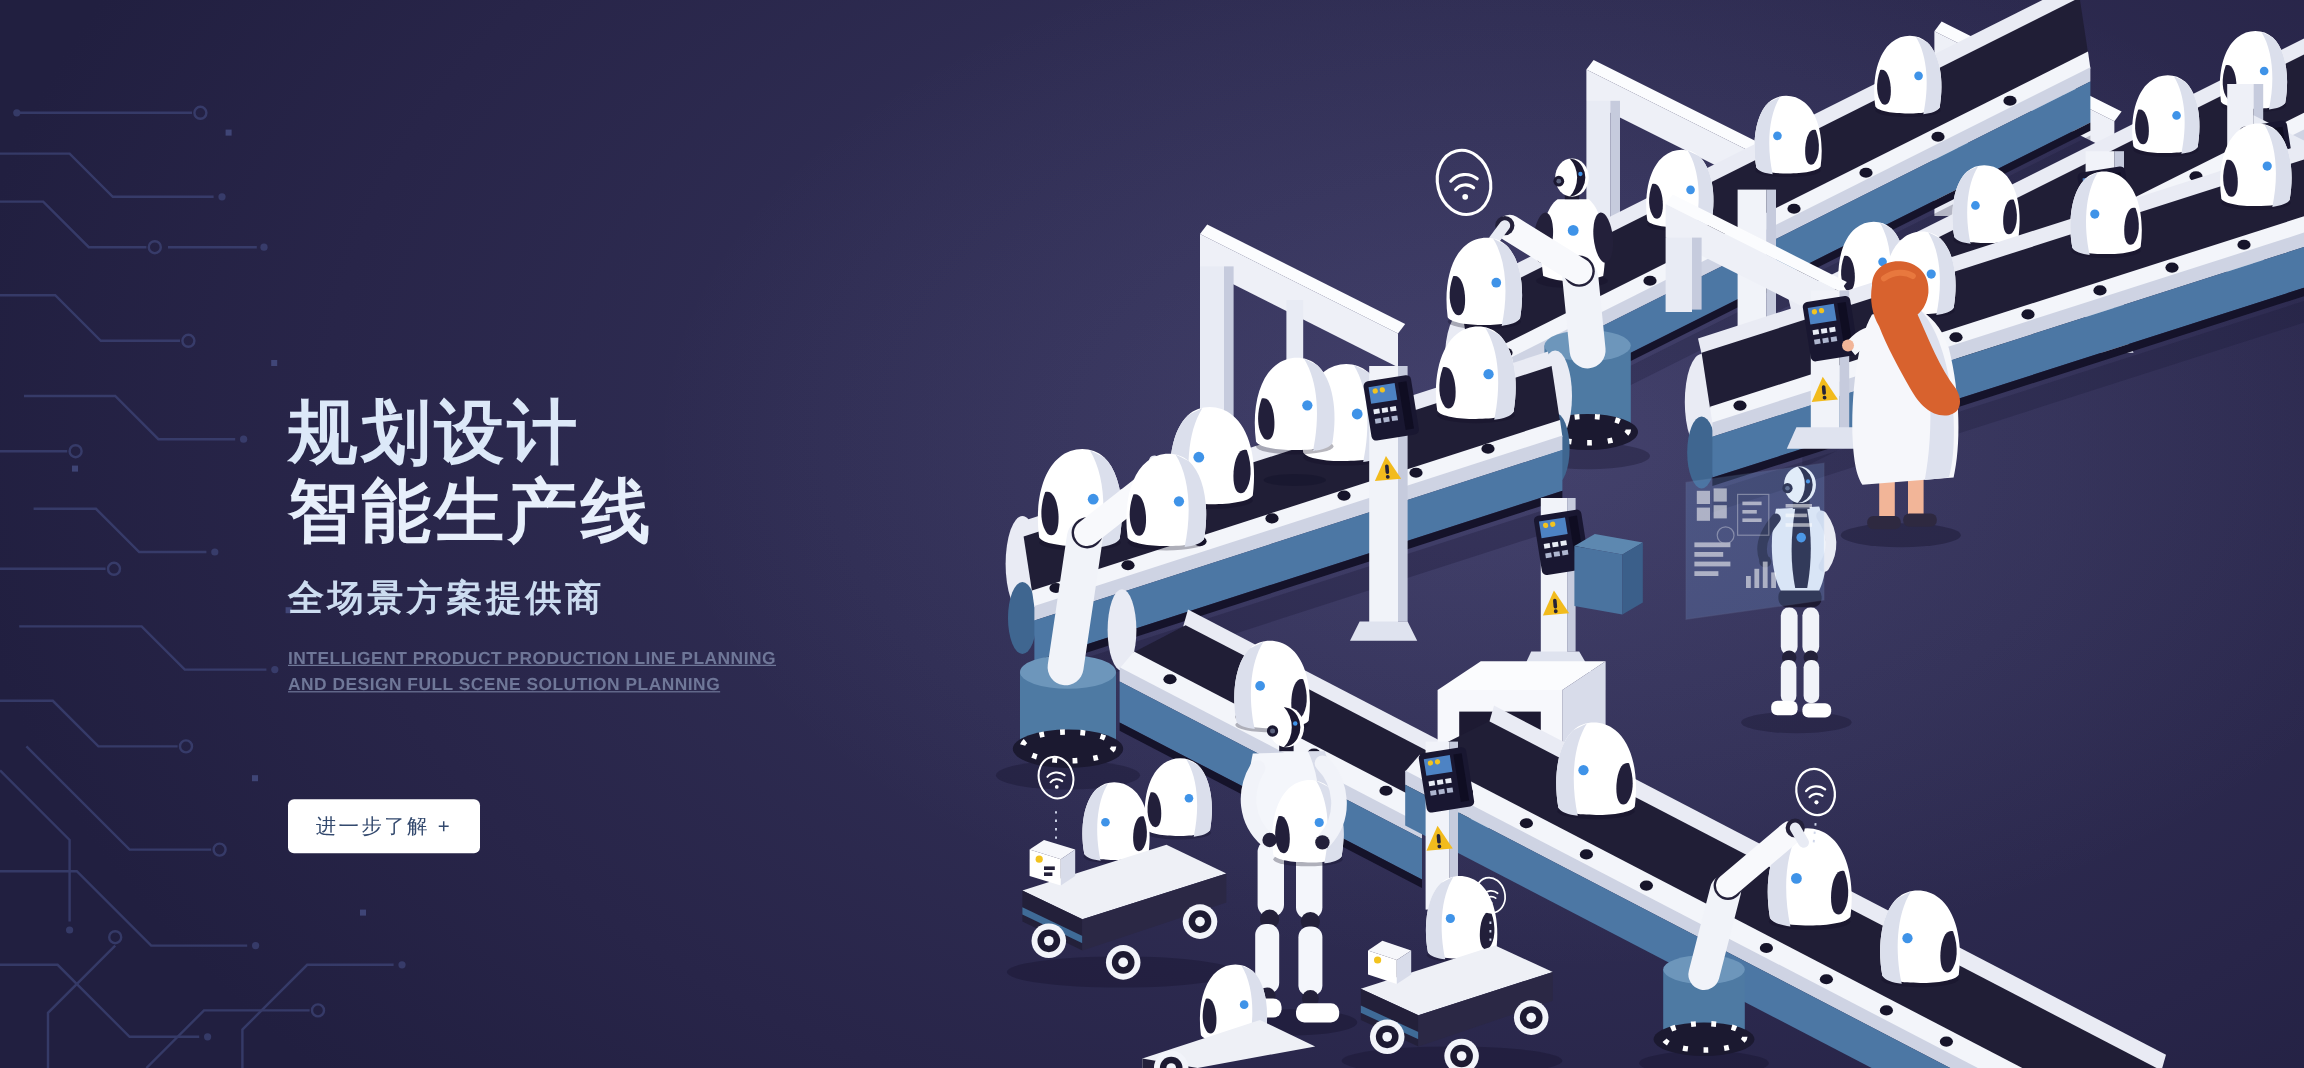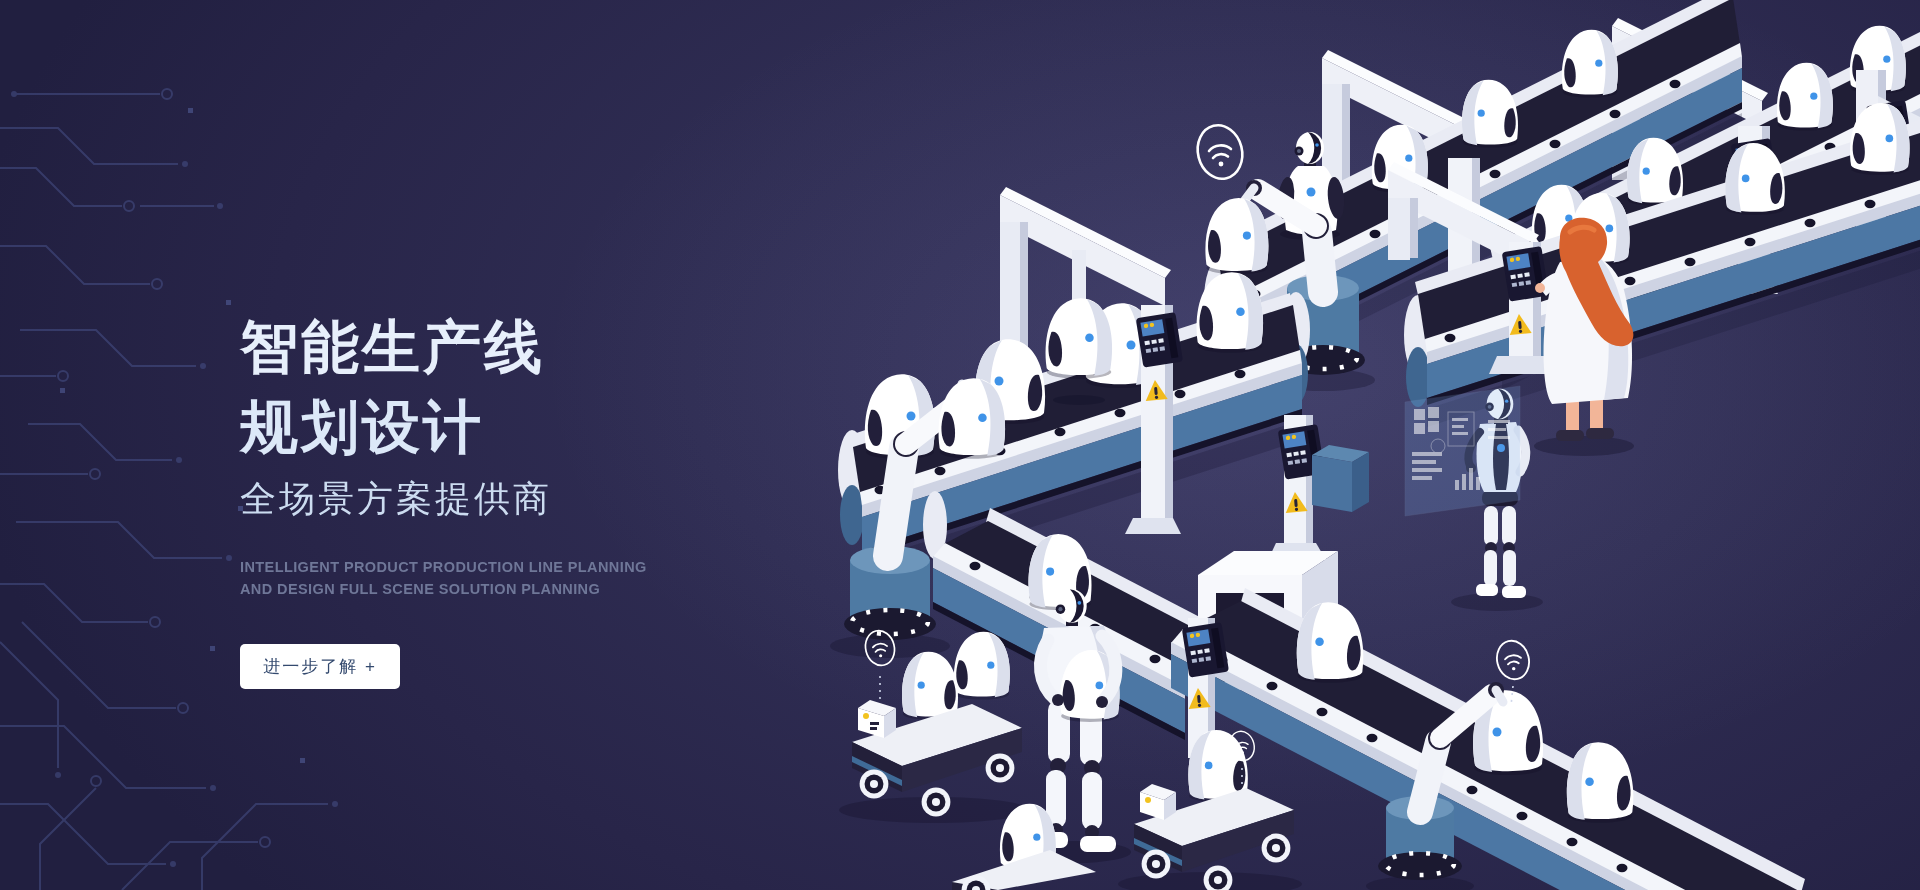--- a/index.html
+++ b/index.html
@@ -5,24 +5,24 @@
   html,body{margin:0;padding:0;background:#201e3e;}
   .hero{
     position:relative;width:1920px;height:890px;overflow:hidden;
     background:radial-gradient(1250px 820px at 63% 40%, #36345d 0%, #2f2d53 42%, #282549 75%, #211f40 100%);
     font-family:"Liberation Sans","DejaVu Sans",sans-serif;
   }
   .scene{position:absolute;left:0;top:0;width:1920px;height:890px;display:block;}
   .hero-copy{position:absolute;left:240px;top:314px;z-index:5;}
   .headline{font-size:58px;line-height:66px;font-weight:bold;letter-spacing:3px;color:#e7effb;margin:0;}
   .headline.l2{margin-top:14px;color:#dce8f8;}
-  .subtitle{margin-top:22px;font-size:36px;line-height:34px;letter-spacing:3px;color:#ccdcf0;font-weight:normal;}
-  .tagline{margin-top:40px;font-size:14.5px;line-height:22px;letter-spacing:.4px;color:#6f7798;font-weight:bold;}
+  .subtitle{margin-top:22px;font-size:30px;line-height:34px;letter-spacing:3px;color:#ccdcf0;font-weight:bold;}
+  .tagline{margin-top:22px;font-size:14.5px;line-height:22px;letter-spacing:.4px;color:#6f7798;font-weight:bold;text-decoration:underline;}
   .cta-button{
-    margin-top:44px;width:160px;height:45px;border:none;border-radius:5px;background:#ffffff;
+    margin-top:84px;width:160px;height:45px;border:none;border-radius:5px;background:#ffffff;
     color:#33496e;font-size:17px;letter-spacing:2px;font-family:inherit;cursor:pointer;
     display:flex;align-items:center;justify-content:center;
   }
 </style>
 </head>
 <body>
 
 <div class="hero">
 
 <svg class="scene" viewBox="0 0 1920 890">
@@ -549,22 +549,22 @@
 <g>
   <use href="#shell" transform="translate(1028,866) scale(0.8)"></use>
   <polygon points="952,882 1050,850 1096,872 998,890 952,890" fill="#eef0f6"></polygon>
   <polygon points="952,882 998,890 952,890" fill="#23203a"></polygon>
   <use href="#wheel" transform="translate(976,890) scale(0.9)"></use>
 </g>
 
 </svg>
 
 <div class="hero-copy">
+  <div class="headline l2">规划设计</div>
   <div class="headline">智能生产线</div>
-  <div class="headline l2">规划设计</div>
   <div class="subtitle">全场景方案提供商</div>
   <div class="tagline">
     <div>INTELLIGENT PRODUCT PRODUCTION LINE PLANNING</div>
     <div>AND DESIGN FULL SCENE SOLUTION PLANNING</div>
   </div>
   <button class="cta-button">进一步了解 +</button>
 </div>
 
 </div>
 

